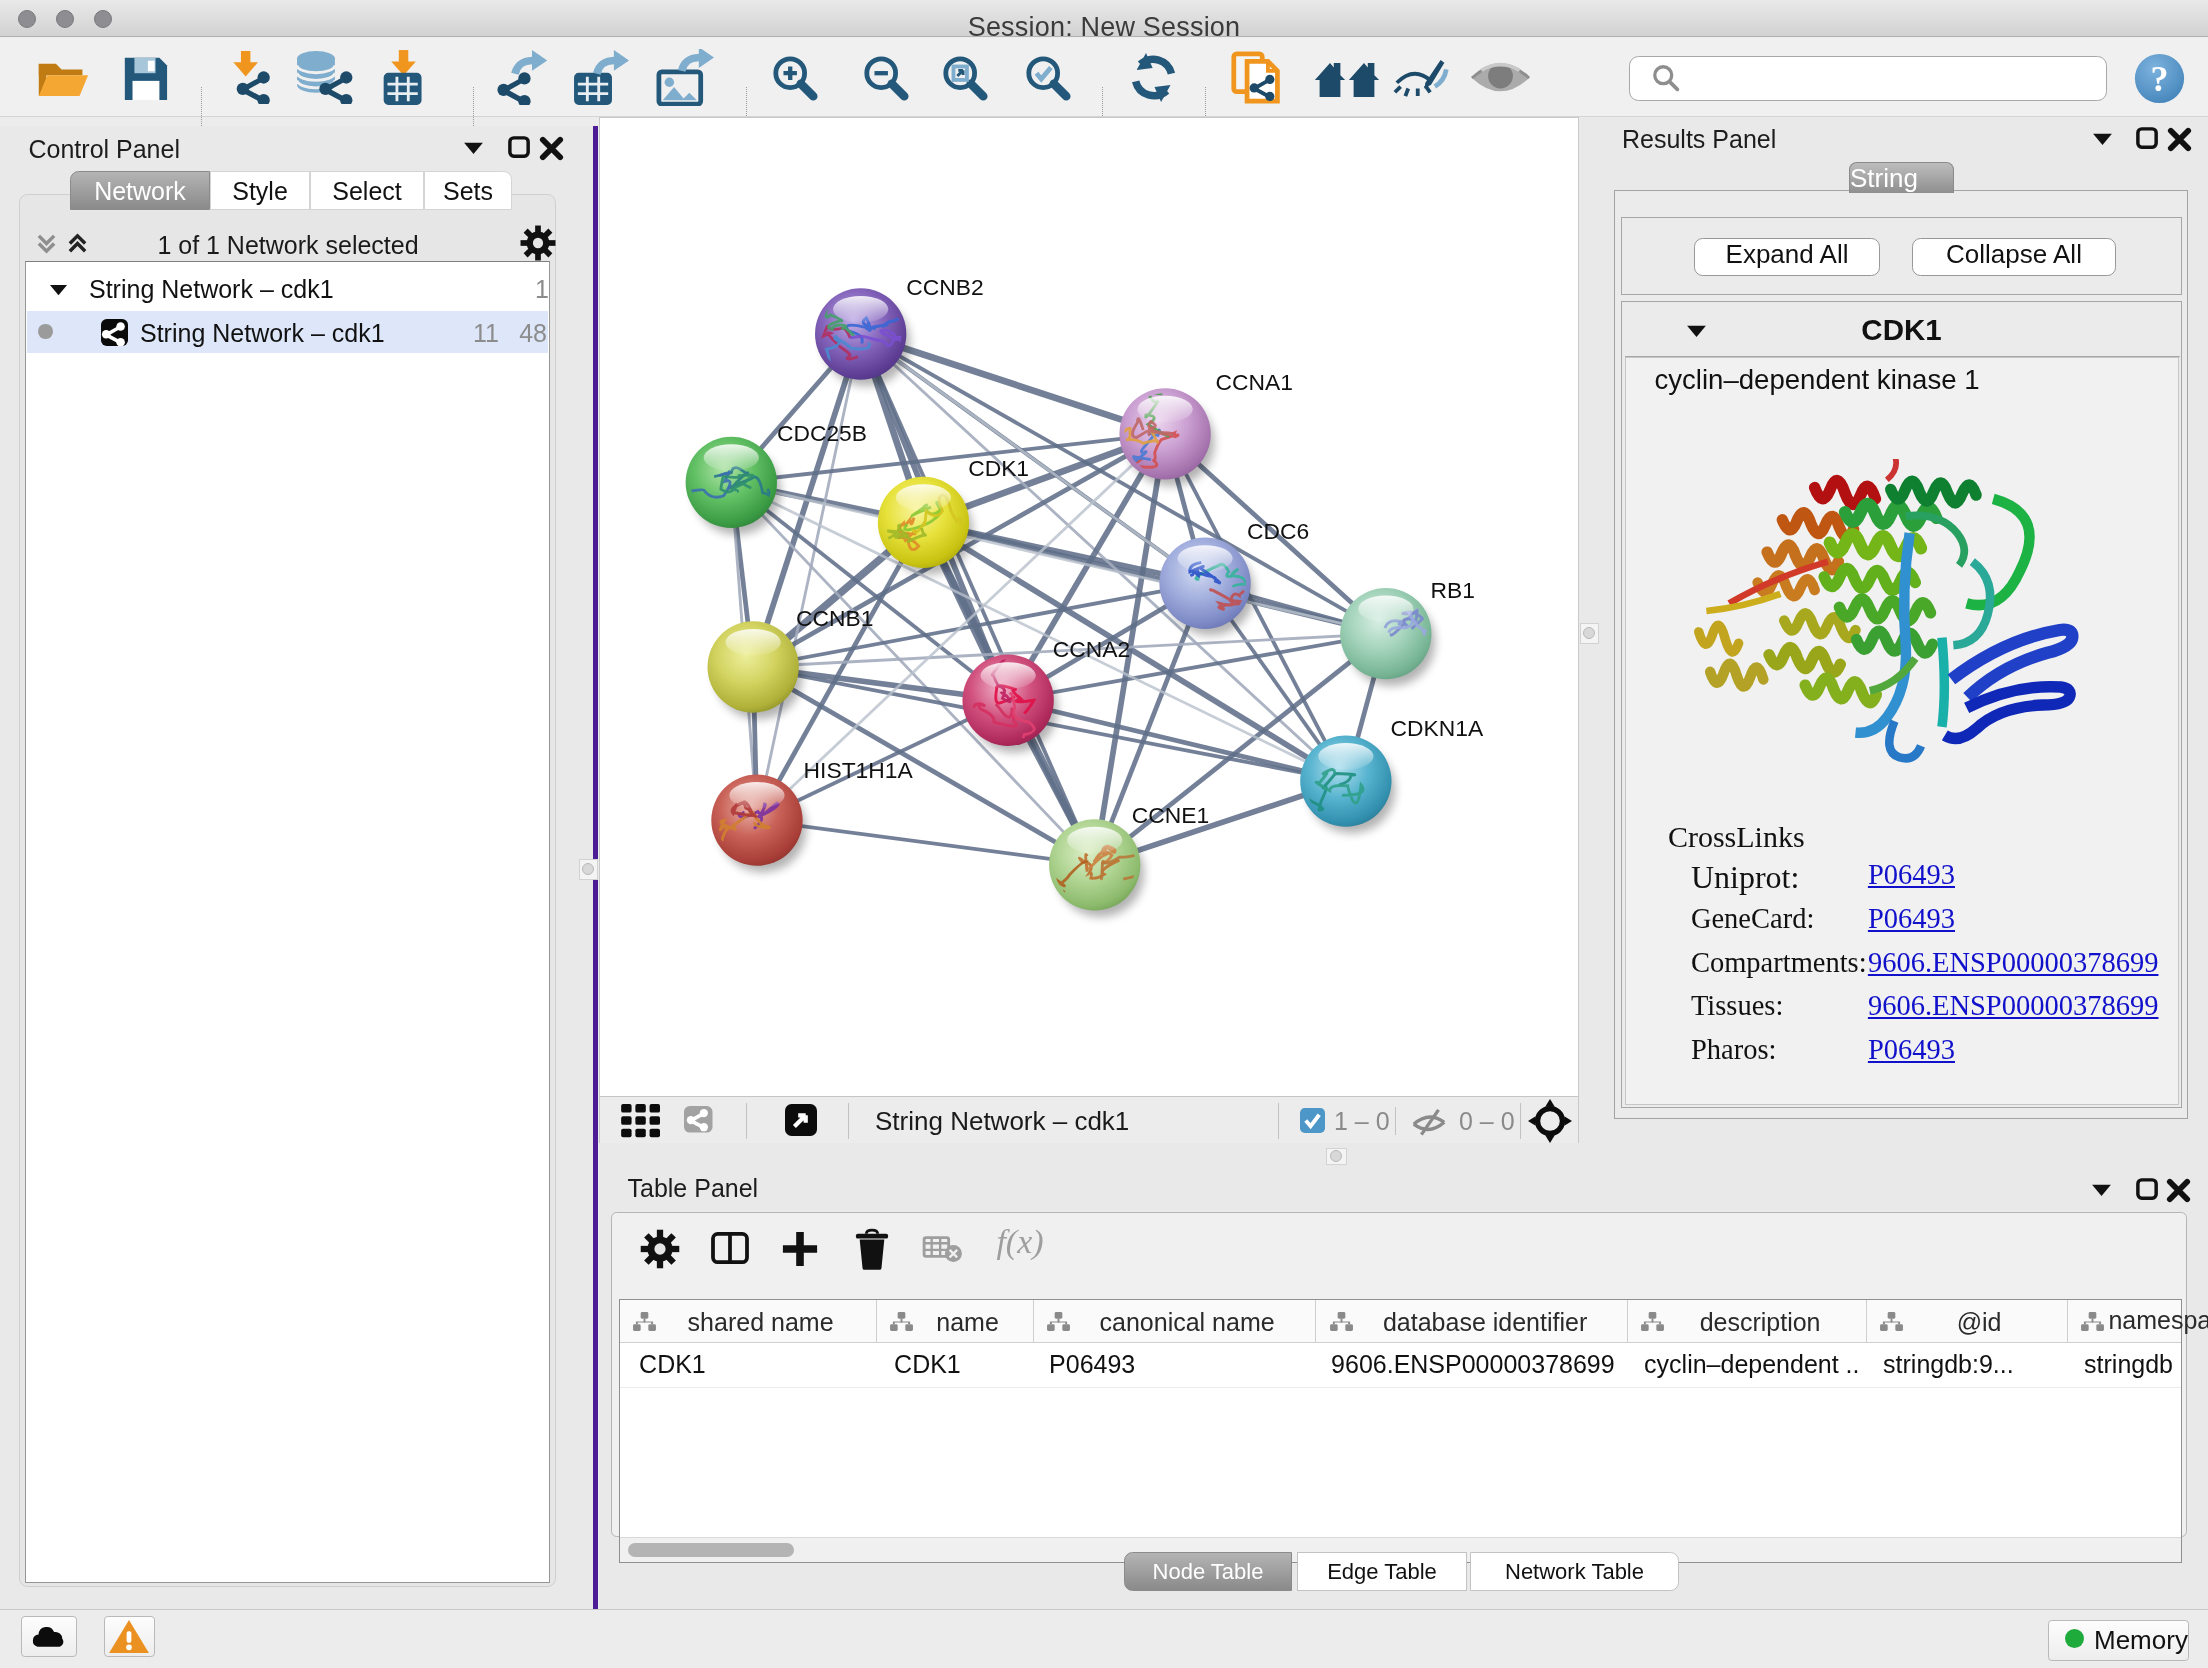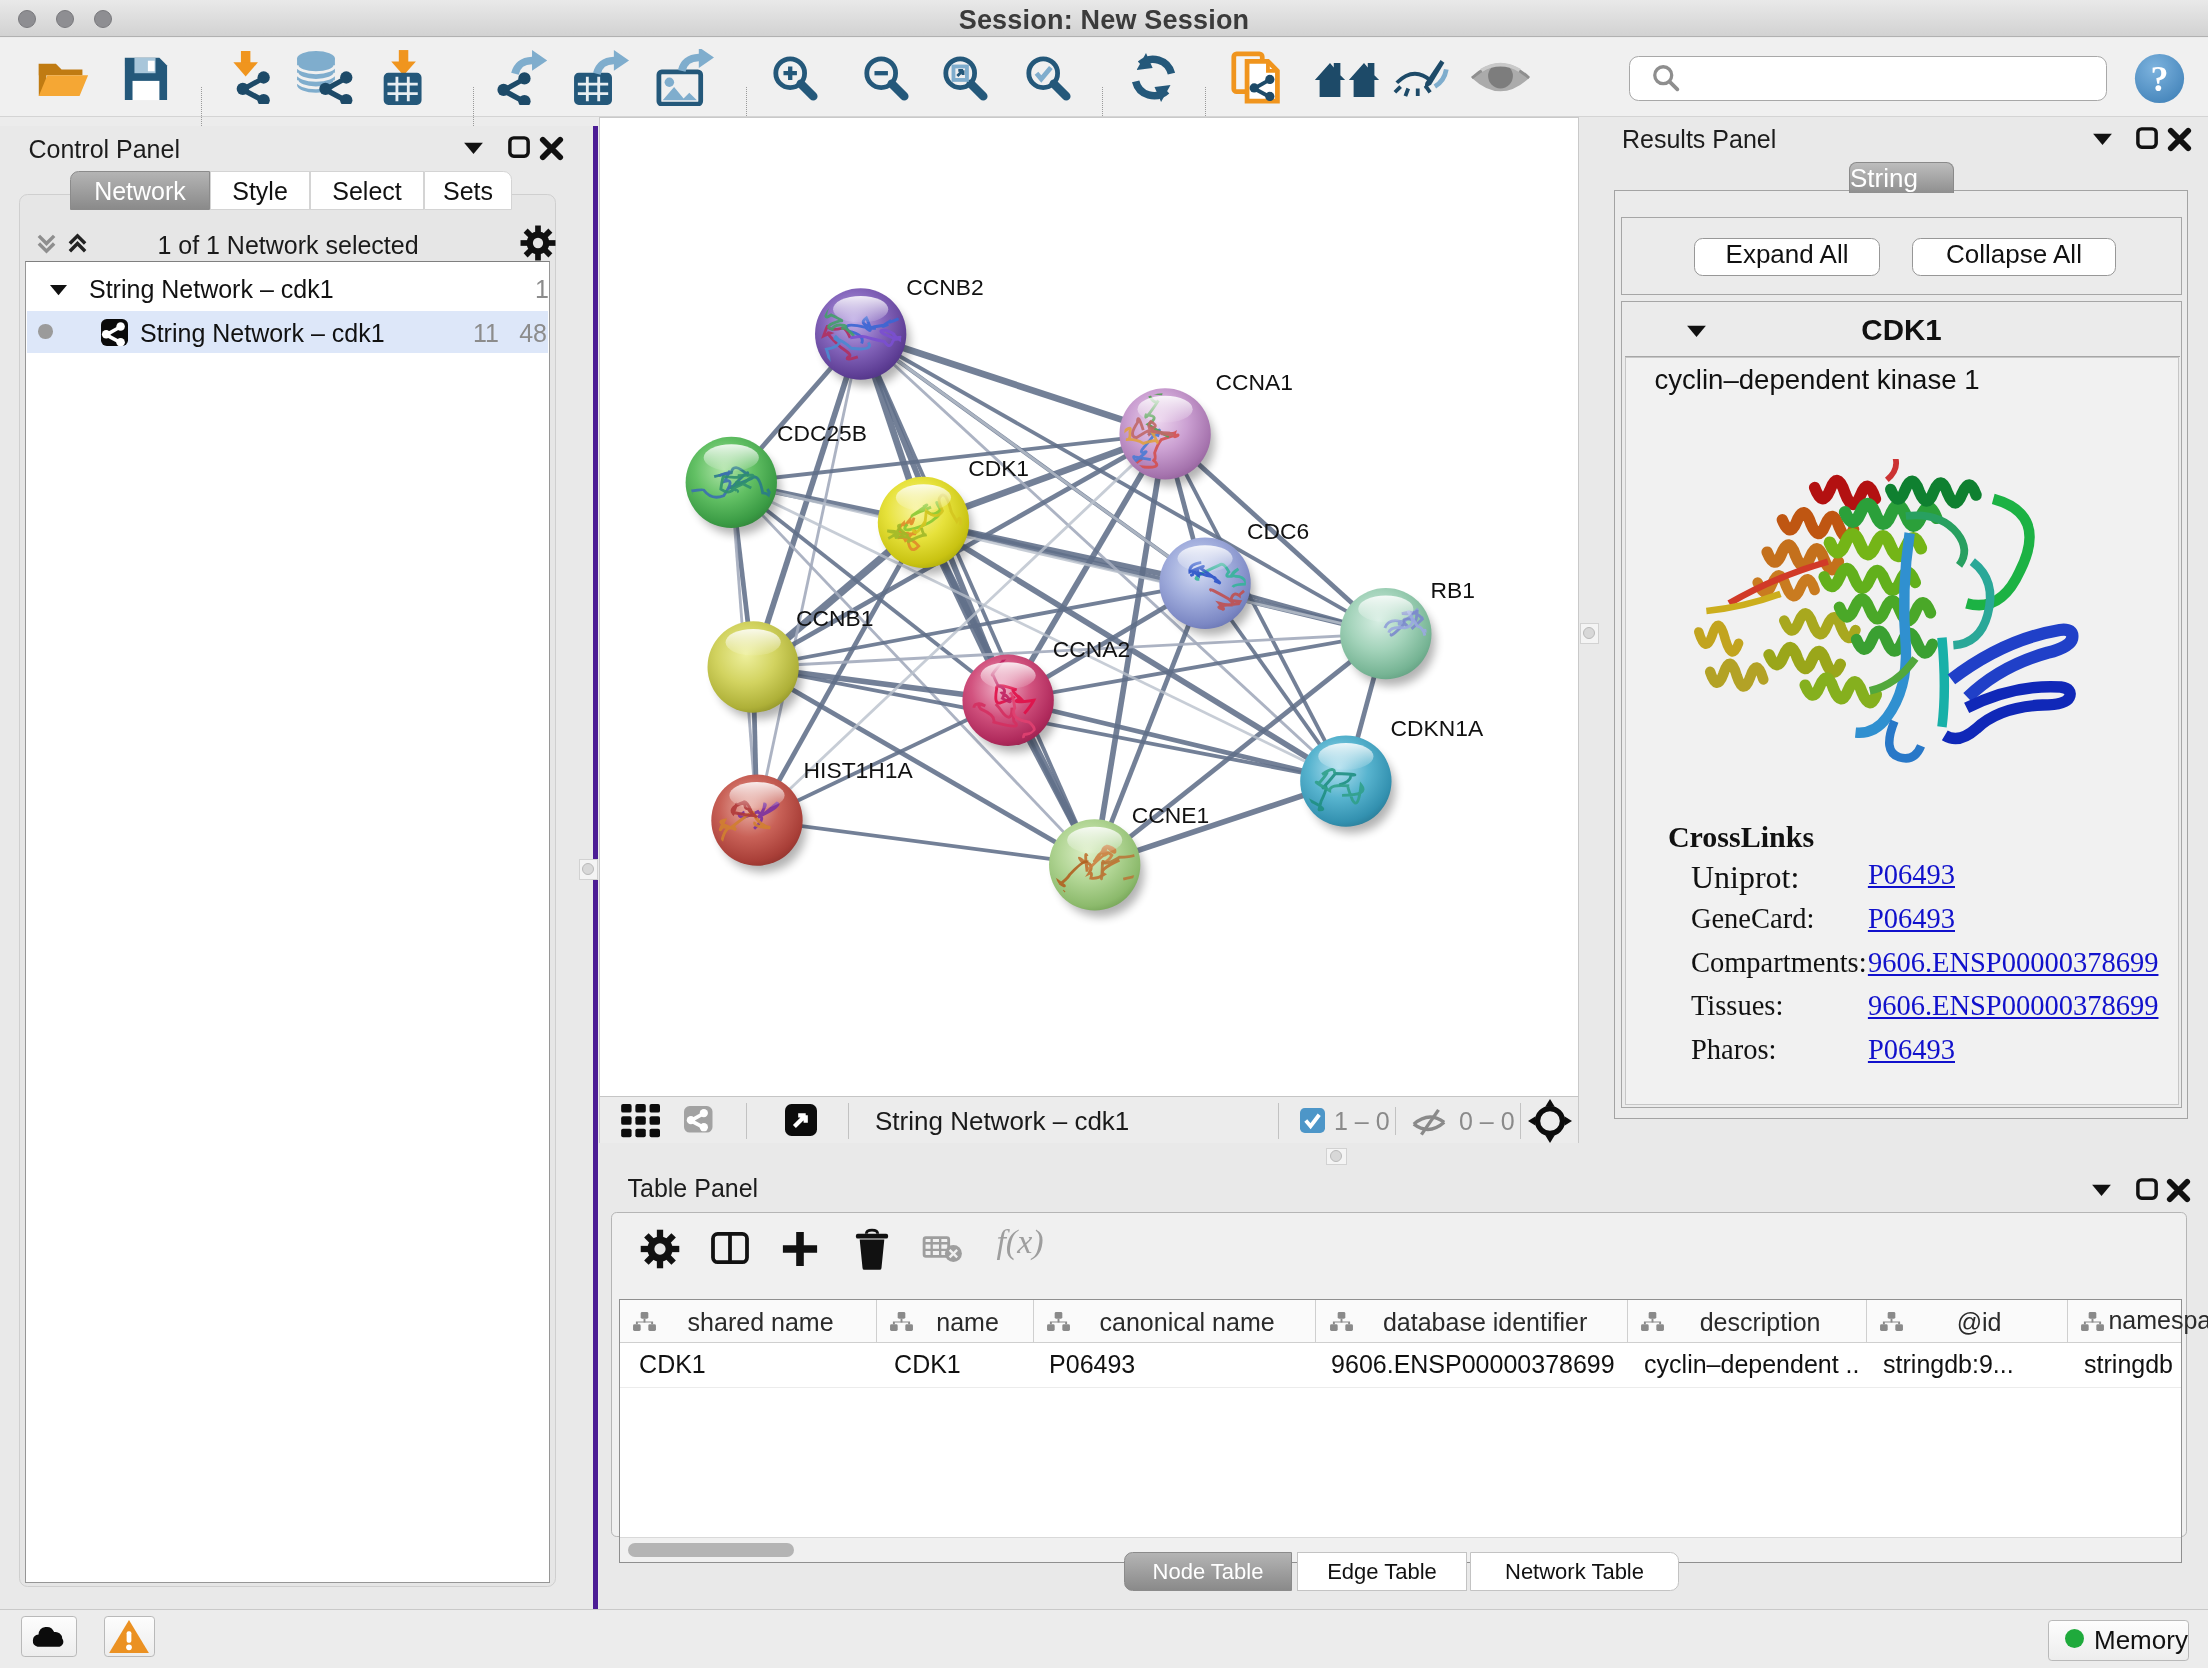--- a/index.html
+++ b/index.html
@@ -1,19 +1,19 @@
 <!DOCTYPE html>
 <html style="font-size:15px"><head><meta charset="utf-8"><style>
 *{margin:0;padding:0;box-sizing:border-box}
 html,body{width:2208px;height:1668px;overflow:hidden;background:#ececec;
  font-family:"Liberation Sans",sans-serif;-webkit-font-smoothing:antialiased}
 .abs{position:absolute}
 #titlebar{left:0;top:0;width:2208px;height:37px;
  background:linear-gradient(#e9e9e9,#d2d2d2);border-bottom:1px solid #b1b1b1}
-#title{width:100%;text-align:center;top:5px;font-size:27px;font-weight:bold;color:#3b3b3b;letter-spacing:0.2px}
+#title{width:100%;text-align:center;top:12px;font-size:27px;font-weight:normal;color:#3b3b3b;letter-spacing:0.2px}
 .tl{width:18px;height:18px;border-radius:50%;background:#8e8e92;top:9.5px;border:1px solid #79797d}
 #toolbar{left:0;top:38px;width:2208px;height:79px;background:#f0f0f0;border-bottom:1px solid #d4d4d4}
 .tsep{top:49px;height:57px;width:0;border-left:1.9px dotted #9a9a9a}
 #searchbox{left:1629px;top:18px;width:478px;height:45px;background:#fff;border:1.9px solid #a8a8a8;border-radius:9.5px}
 .paneltitle{font-size:25px;color:#1c1c1c}
 #controlpanel{left:0;top:126px;width:598px;height:1492px;background:#e9e9e9;border-right:5px solid #4c1d95}
 #cp-page{left:19px;top:68px;width:537px;height:1393px;background:#e6e6e6;border:1px solid #cfcfcf;border-radius:8.6px}
 .tab{top:45px;height:39px;font-size:25px;text-align:center;line-height:39px;background:#fff;border:1px solid #d4d4d4;color:#111}
 .tabactive{background:linear-gradient(#b4b4b4,#8a8a8a);color:#fff;border-color:#8b8b8b}
 #cp-list{left:25px;top:135px;width:525px;height:1322px;background:#fff;border:1.9px solid #969696;border-top-color:#7f7f7f}
@@ -670,21 +670,21 @@
           <path d="M248 60 q36 -4 54 18 q14 18 2 34" fill="none" stroke="#28a060" stroke-width="8"></path>
           <path d="M340 42 q58 16 28 76 q-20 44 -56 34" fill="none" stroke="#1cb244" stroke-width="11"></path>
           <path d="M318 108 q26 20 16 56 q-8 30 -36 32" fill="none" stroke="#2aa898" stroke-width="9"></path>
           <path d="M252 78 q-9 60 -4 120 q2 45 -20 74 q-13 18 -33 16" fill="none" stroke="#3090d0" stroke-width="11"></path>
           <path d="M286 188 q5 55 0 94" fill="none" stroke="#18b0a8" stroke-width="10"></path>
           <path d="M258 210 q-20 28 -48 34" fill="none" stroke="#52a83c" stroke-width="8"></path>
           <path d="M296 232 q55 -42 114 -52 q15 -2 13 9 q-2 9 -26 15 q-50 14 -84 47" fill="none" stroke="#2040c8" stroke-width="13"></path>
           <path d="M312 262 q50 -25 99 -22 q13 2 9 11 q-4 8 -28 8 q-46 2 -70 25 q-18 16 -33 7" fill="none" stroke="#1028b8" stroke-width="12"></path>
           <path d="M236 276 q-13 32 5 38 q16 5 23 -12" fill="none" stroke="#2878c8" stroke-width="9"></path>
         </svg>
-<div class="serif abs" style="left:42px;top:462px;font-size:30px;font-weight:bold;color:#111">CrossLinks</div>
+<div class="serif abs" style="left:42px;top:462px;font-size:30px;font-weight:normal;color:#111">CrossLinks</div>
 <div class="serif abs" style="left:65px;top:501px;font-size:32px;color:#111">Uniprot:</div>
 <div class="serif xlink abs" style="left:242px;top:501px;font-size:28.5px">P06493</div>
 <div class="serif abs" style="left:65px;top:545px;font-size:28.5px;color:#111">GeneCard:</div>
 <div class="serif xlink abs" style="left:242px;top:545px;font-size:28.5px">P06493</div>
 <div class="serif abs" style="left:65px;top:589px;font-size:28.5px;color:#111">Compartments:</div>
 <div class="serif xlink abs" style="left:242px;top:589px;font-size:28.5px">9606.ENSP00000378699</div>
 <div class="serif abs" style="left:65px;top:632px;font-size:28.5px;color:#111">Tissues:</div>
 <div class="serif xlink abs" style="left:242px;top:632px;font-size:28.5px">9606.ENSP00000378699</div>
 <div class="serif abs" style="left:65px;top:676px;font-size:28.5px;color:#111">Pharos:</div>
 <div class="serif xlink abs" style="left:242px;top:676px;font-size:28.5px">P06493</div>

